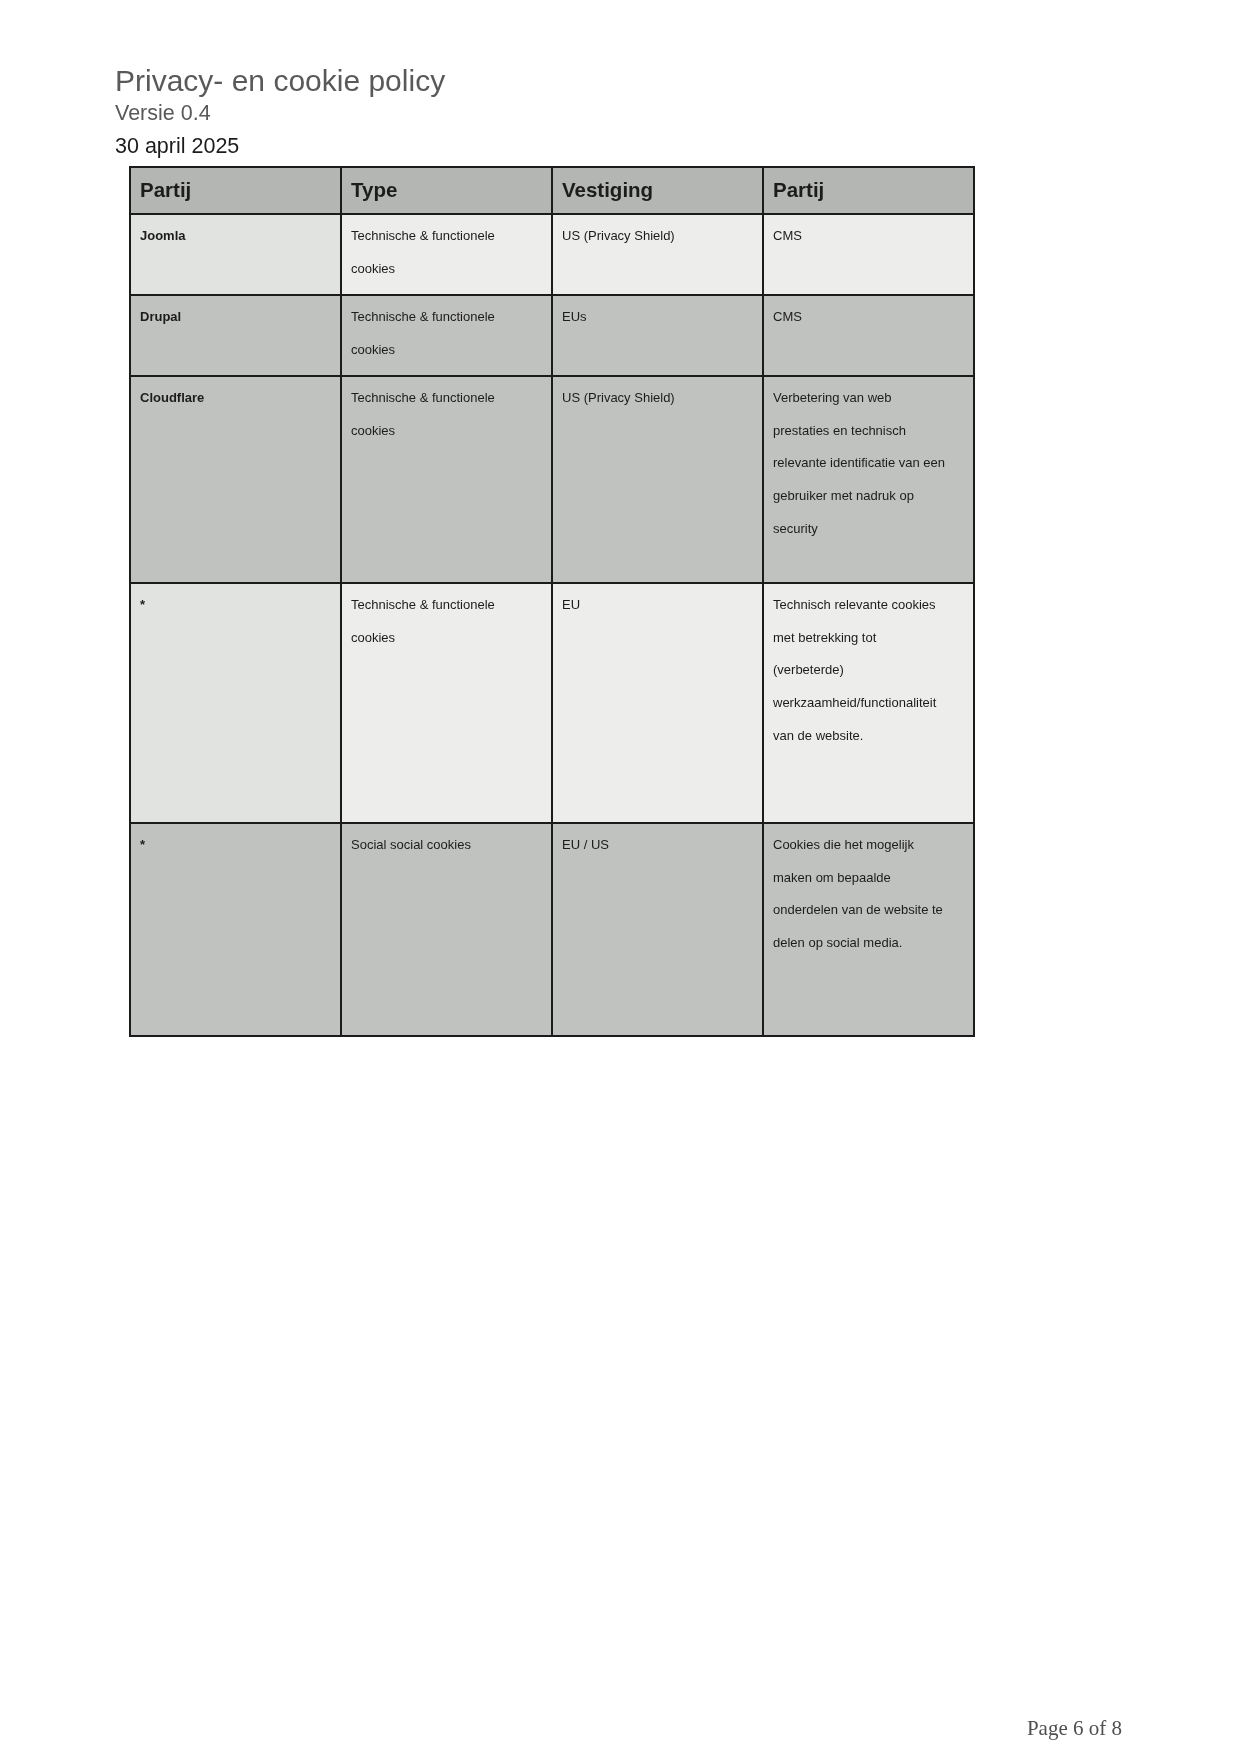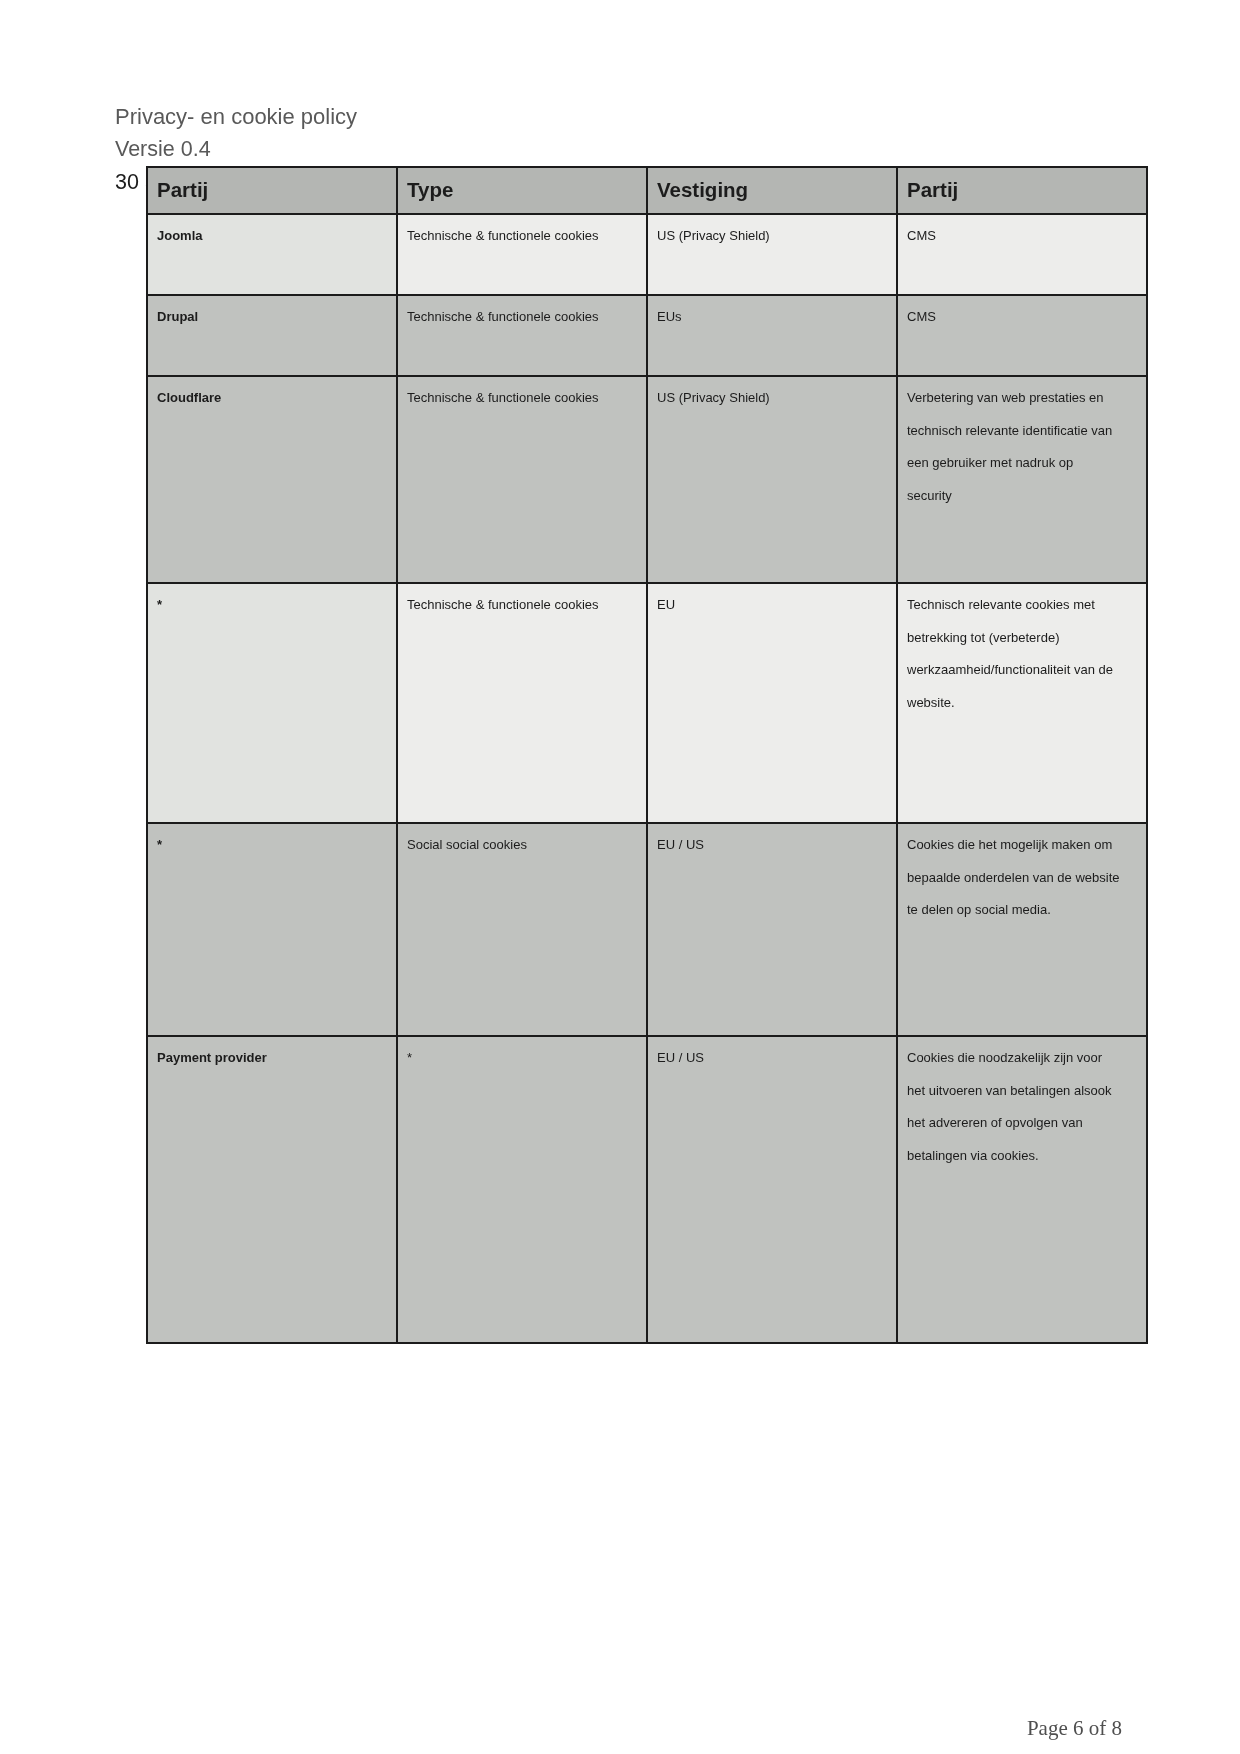--- a/index.html
+++ b/index.html
@@ -15,25 +15,25 @@
   *{box-sizing:border-box;margin:0;padding:0;}
   html,body{background:#ffffff;}
   body{
     width:1240px;height:1754px;position:relative;
     font-family:"Liberation Sans","DejaVu Sans",sans-serif;
     color:var(--text);
   }
   .doc-header{
     position:absolute;left:115px;top:64px;line-height:33px;
   }
-  .doc-title{font-size:22px;color:var(--title-text);margin-top:36px;}
+  .doc-title{font-size:30px;color:var(--title-text);}
   .doc-version{font-size:21.5px;color:var(--title-text);}
   .doc-date{font-size:21.5px;color:var(--text);}
   table.policy{
-    position:absolute;left:146px;top:166px;width:1002px;
+    position:absolute;left:129px;top:166px;width:846px;
     border-collapse:collapse;table-layout:fixed;
   }
   table.policy col{width:25%;}
   table.policy th,
   table.policy td{
     border:2px solid var(--border);
     vertical-align:top;text-align:left;
     padding:5px 26px 6px 9px;
     font-size:13px;line-height:32.8px;
     overflow-wrap:break-word;word-wrap:break-word;
@@ -109,22 +109,16 @@
       <td>Technische &amp; functionele cookies</td>
       <td>EU</td>
       <td>Technisch relevante cookies met betrekking tot (verbeterde) werkzaamheid/functionaliteit van de website.</td>
     </tr>
     <tr data-row-index="5" class="shaded">
       <td>*</td>
       <td>Social social cookies</td>
       <td>EU / US</td>
       <td>Cookies die het mogelijk maken om bepaalde onderdelen van de website te delen op social media.</td>
     </tr>
-    <tr data-row-index="6" class="shaded">
-      <td>Payment provider</td>
-      <td>*</td>
-      <td>EU / US</td>
-      <td>Cookies die noodzakelijk zijn voor het uitvoeren van betalingen alsook het advereren of opvolgen van betalingen via cookies.</td>
-    </tr>
   </tbody>
 </table>
 
 <div class="doc-footer">Page 6 of 8</div>
 
 </body></html>

